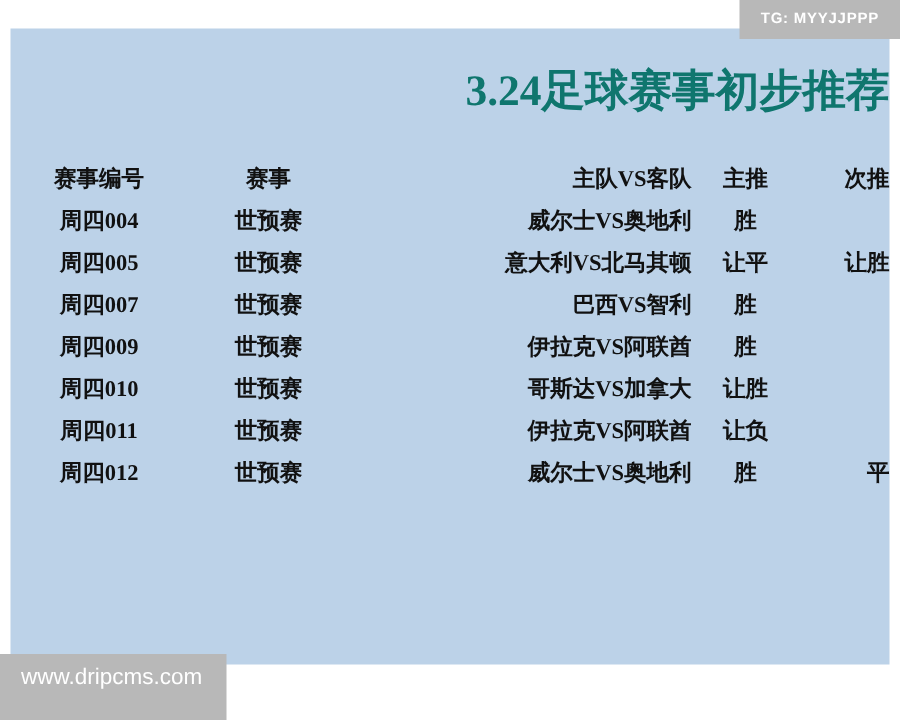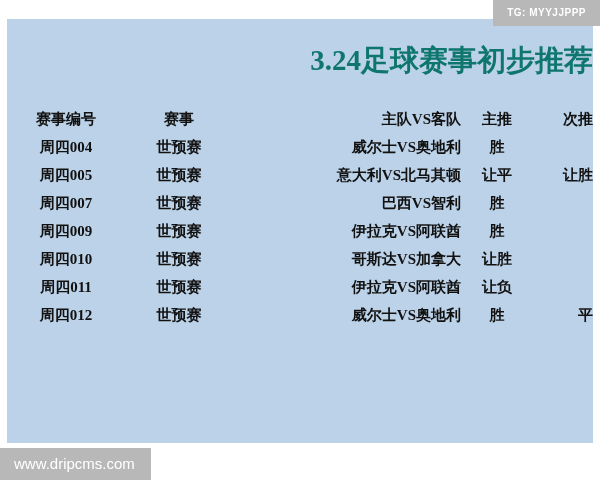--- a/index.html
+++ b/index.html
@@ -71,21 +71,21 @@
     letter-spacing: 0.5px;
     font-family: "Liberation Sans", sans-serif;
   }
   .watermark {
     position: absolute;
     left: 0px;
     bottom: 0px;
     background: #b8b8b8;
     color: #ffffff;
     font-size: 15px;
-    padding: 7px 16px 8px 14px;
+    padding: 7px 16px 20px 14px;
     font-family: "Liberation Sans", sans-serif;
   }
 </style>
 </head>
 <body>
 
 <div class="page">
 
   <div class="panel">
     <div class="title">3.24足球赛事初步推荐</div>

